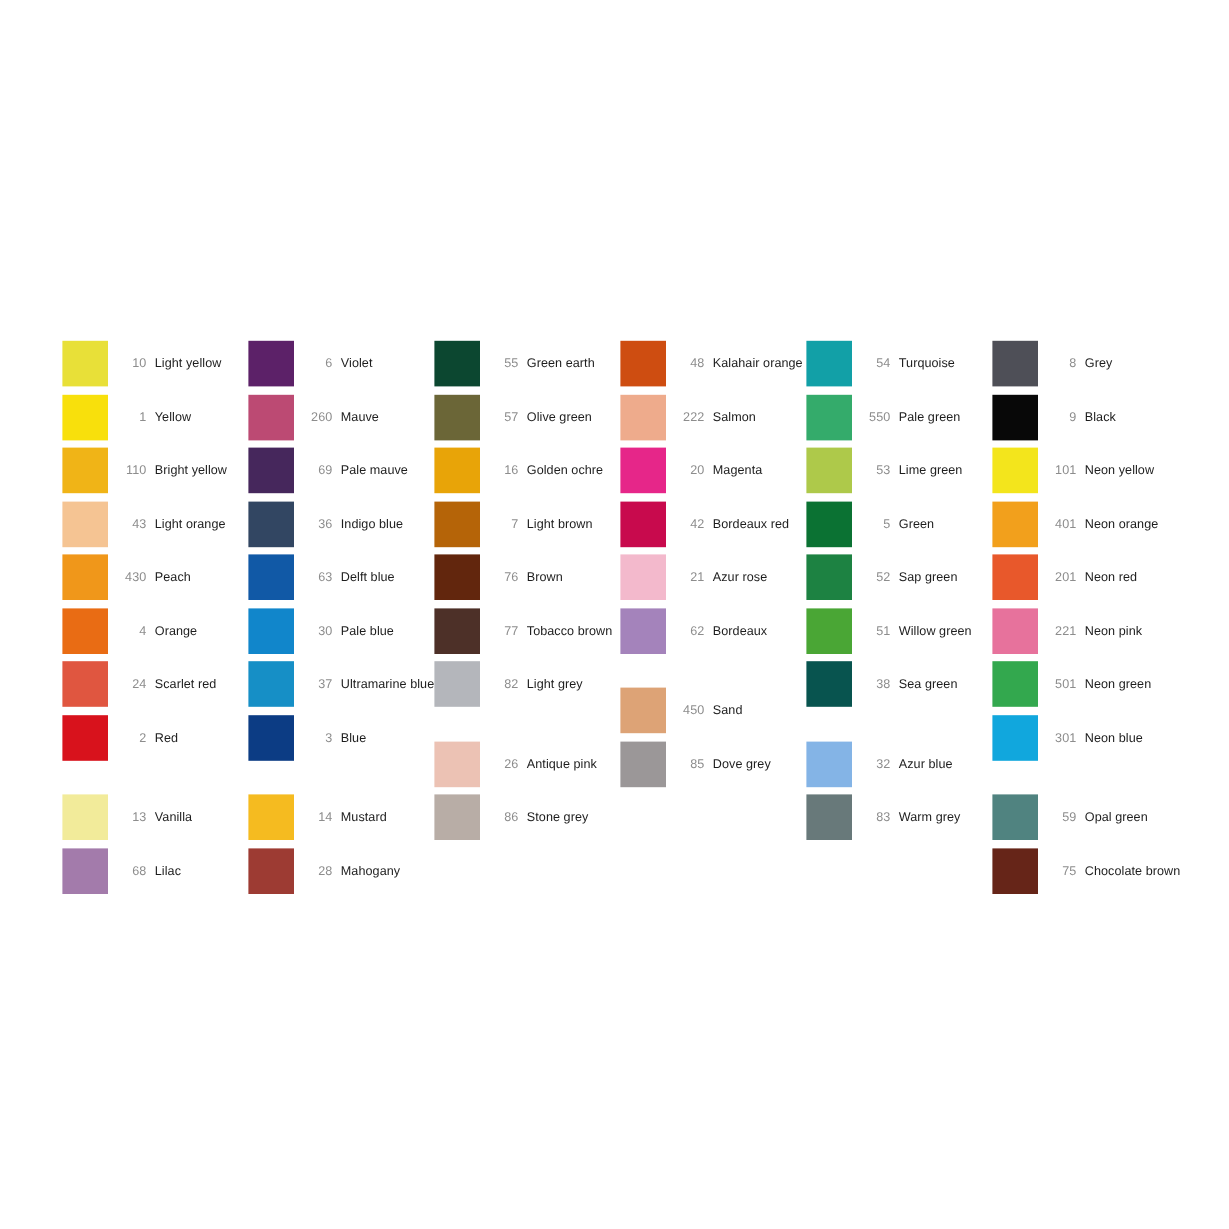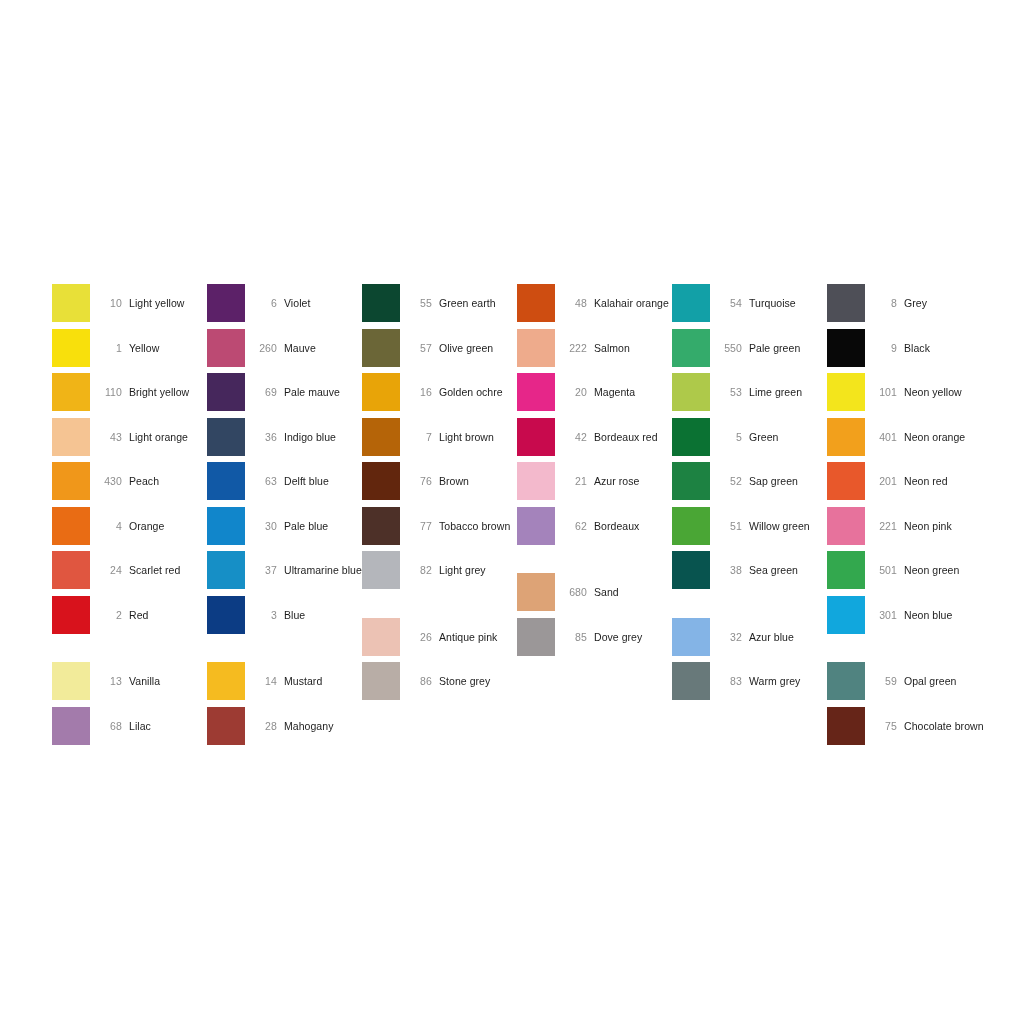--- a/index.html
+++ b/index.html
@@ -254,21 +254,21 @@
           <span class="code">21</span>
           <span class="name">Azur rose</span>
         </div>
         <div class="swatch-row">
           <span class="chip" style="background-color: rgb(164, 131, 187);"></span>
           <span class="code">62</span>
           <span class="name">Bordeaux</span>
         </div>
         <div class="swatch-row gap-before">
           <span class="chip" style="background-color: rgb(221, 163, 118);"></span>
-          <span class="code">680</span>
+          <span class="code">450</span>
           <span class="name">Sand</span>
         </div>
         <div class="swatch-row">
           <span class="chip" style="background-color: rgb(155, 151, 152);"></span>
           <span class="code">85</span>
           <span class="name">Dove grey</span>
         </div>
       </div>
       <div class="swatch-column">
         <div class="swatch-row">

